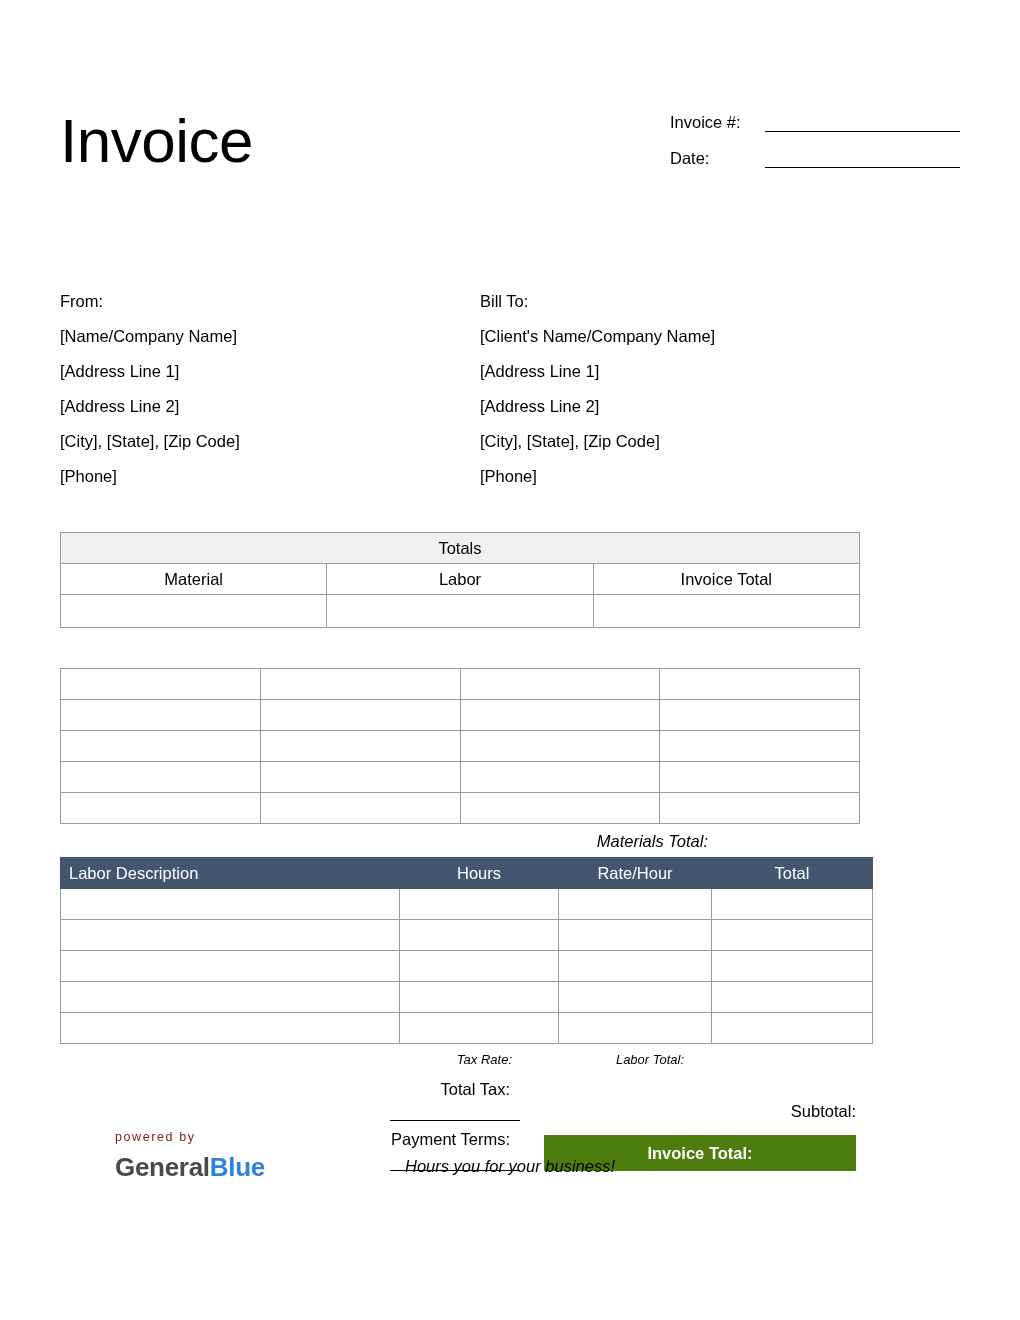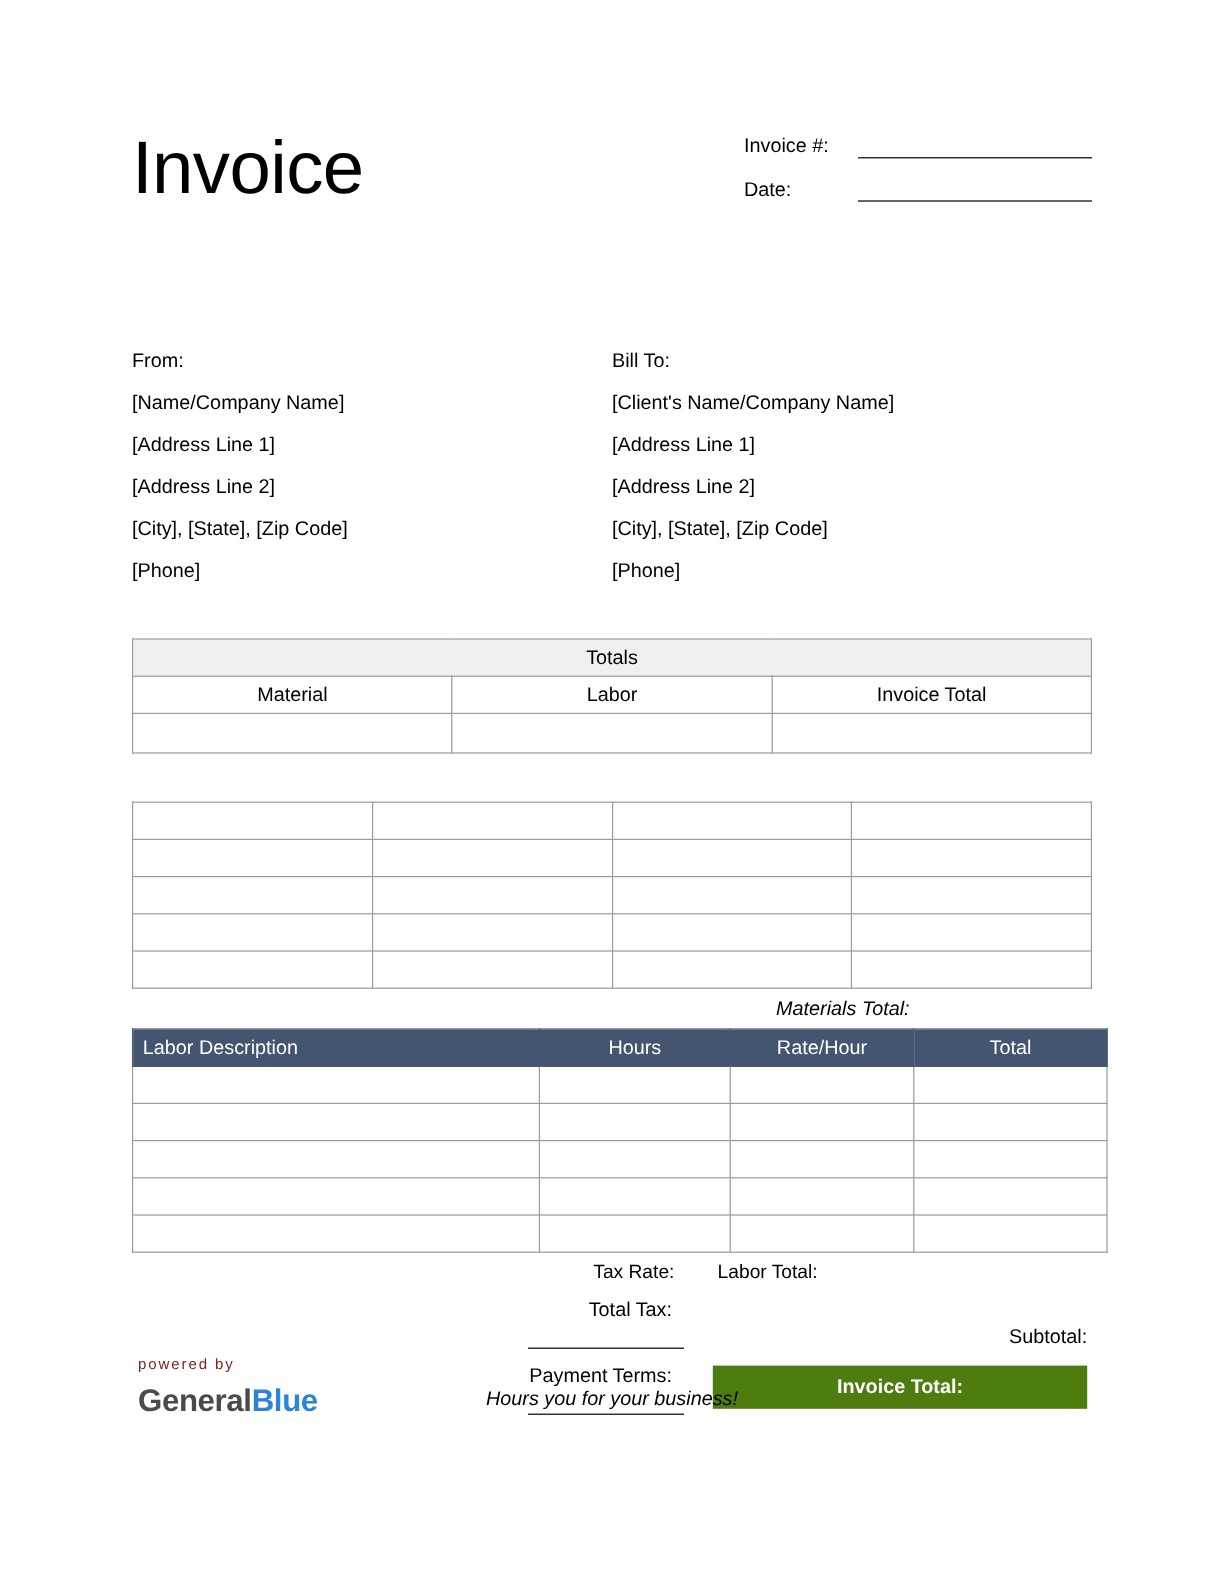--- a/index.html
+++ b/index.html
@@ -13,21 +13,21 @@
     font-family: "Liberation Sans", sans-serif;
     color: #000000;
     position: relative;
     overflow: hidden;
   }
   .page {
     position: relative;
     width: 1020px;
     height: 1056px;
     box-sizing: border-box;
-    padding: 0 110px;
+    padding: 0 60px;
   }
 
   
   .header {
     position: relative;
     height: 130px;
     padding-top: 110px;
   }
   .invoice-title {
     font-size: 62px;
@@ -139,31 +139,33 @@
     padding-right: 152px;
     box-sizing: border-box;
   }
   .labor-table {
     margin-top: 0;
   }
   .dual-note {
     width: 800px;
     display: flex;
     margin-top: 8px;
-    font-size: 16px;
+    font-size: 13px;
+    font-style: italic;
+    gap: 44px;
   }
   .dual-note .left {
     width: 488px;
     text-align: right;
     padding-right: 36px;
     box-sizing: border-box;
   }
   .dual-note .right {
     flex: 1;
-    text-align: left;
+    text-align: center;
     padding-right: 152px;
     box-sizing: border-box;
   }
 
   
   .foot {
     width: 800px;
     margin-top: 28px;
   }
   .foot-row {
@@ -201,21 +203,21 @@
     font-size: 16.5px;
     font-weight: bold;
     height: 36px;
     line-height: 36px;
     text-align: center;
     width: 312px;
     margin-left: auto;
   }
   .foot-row.bar {
     height: 36px;
-    align-items: flex-start;
+    align-items: flex-end;
     gap: 20px;
   }
 
   
   .bottom {
     position: absolute;
     left: 110px;
     right: 110px;
     top: 1125px;
     height: 90px;

